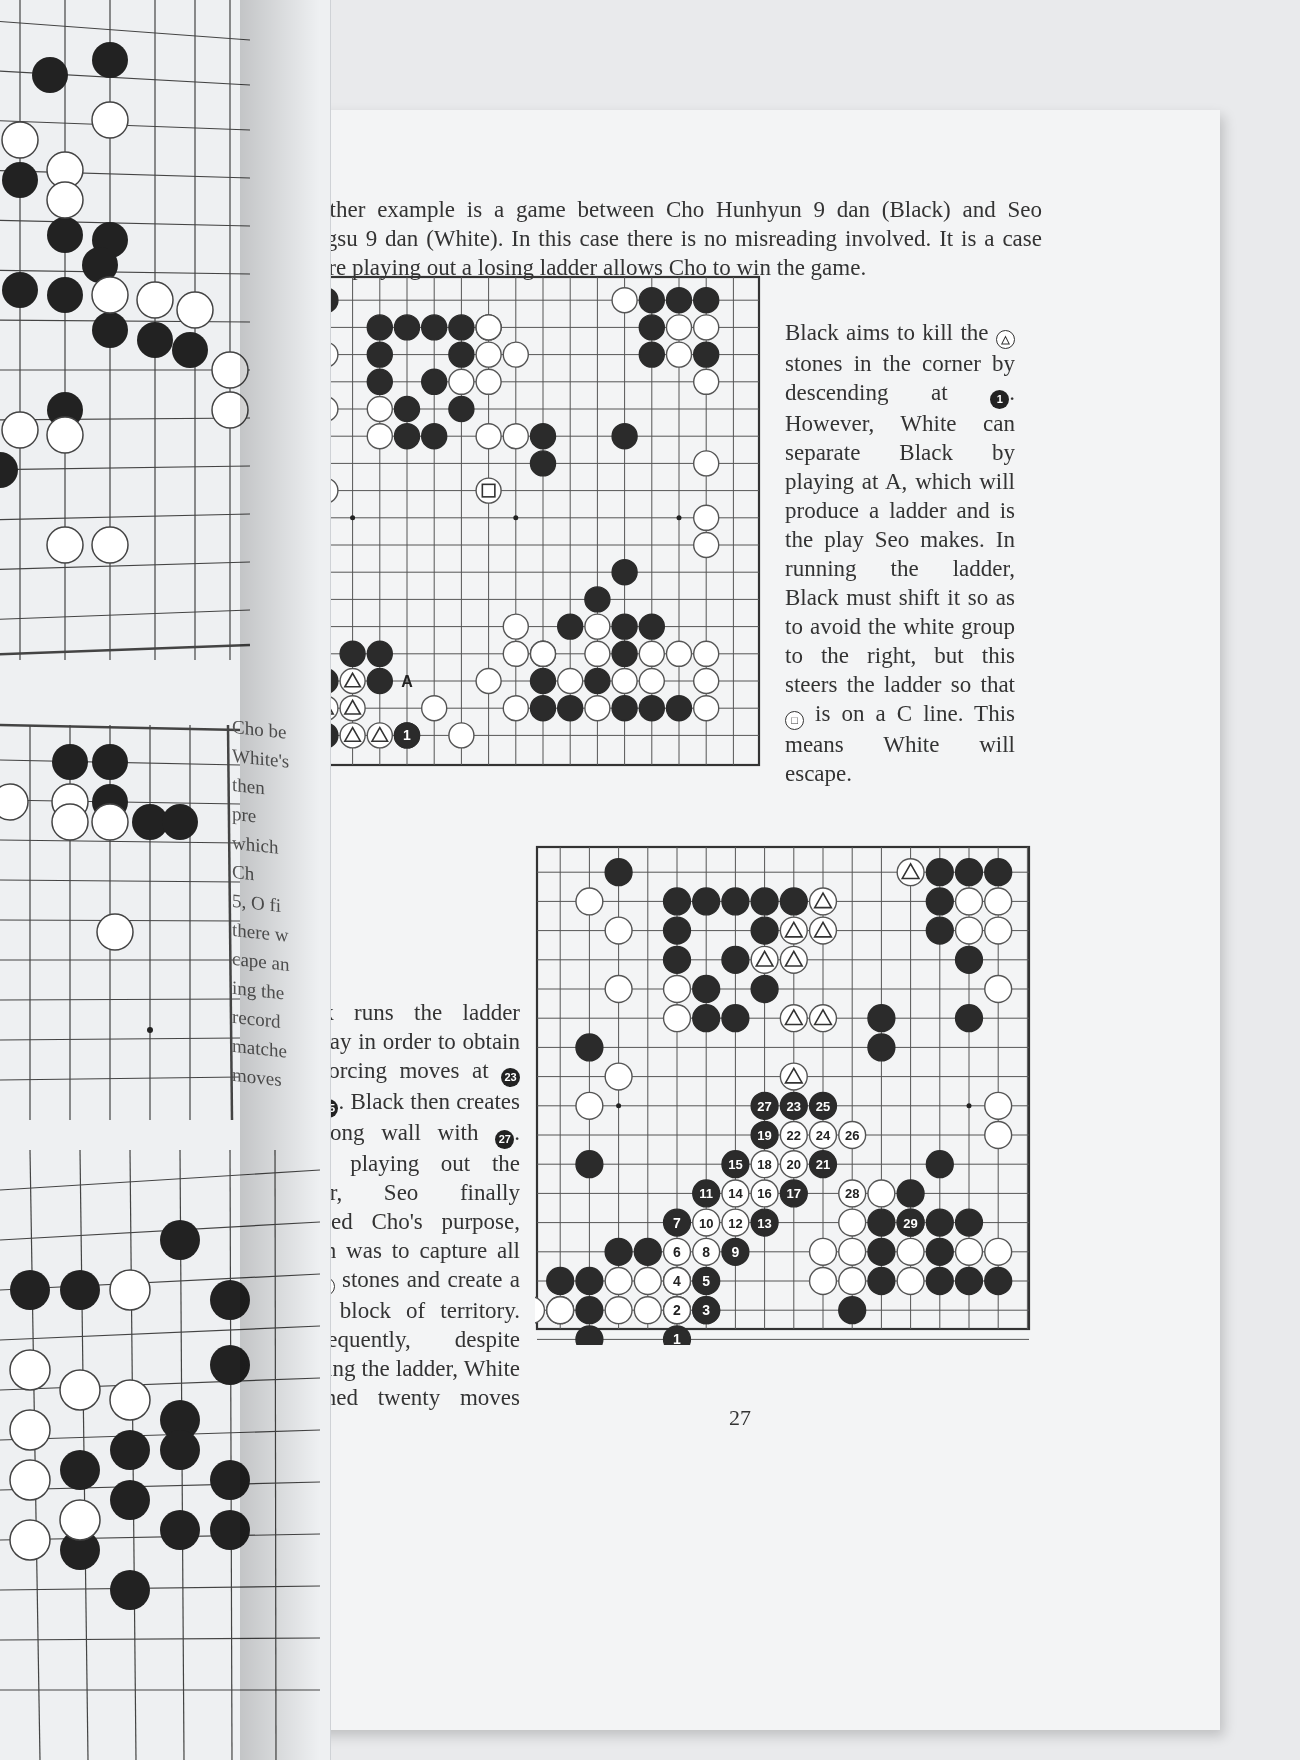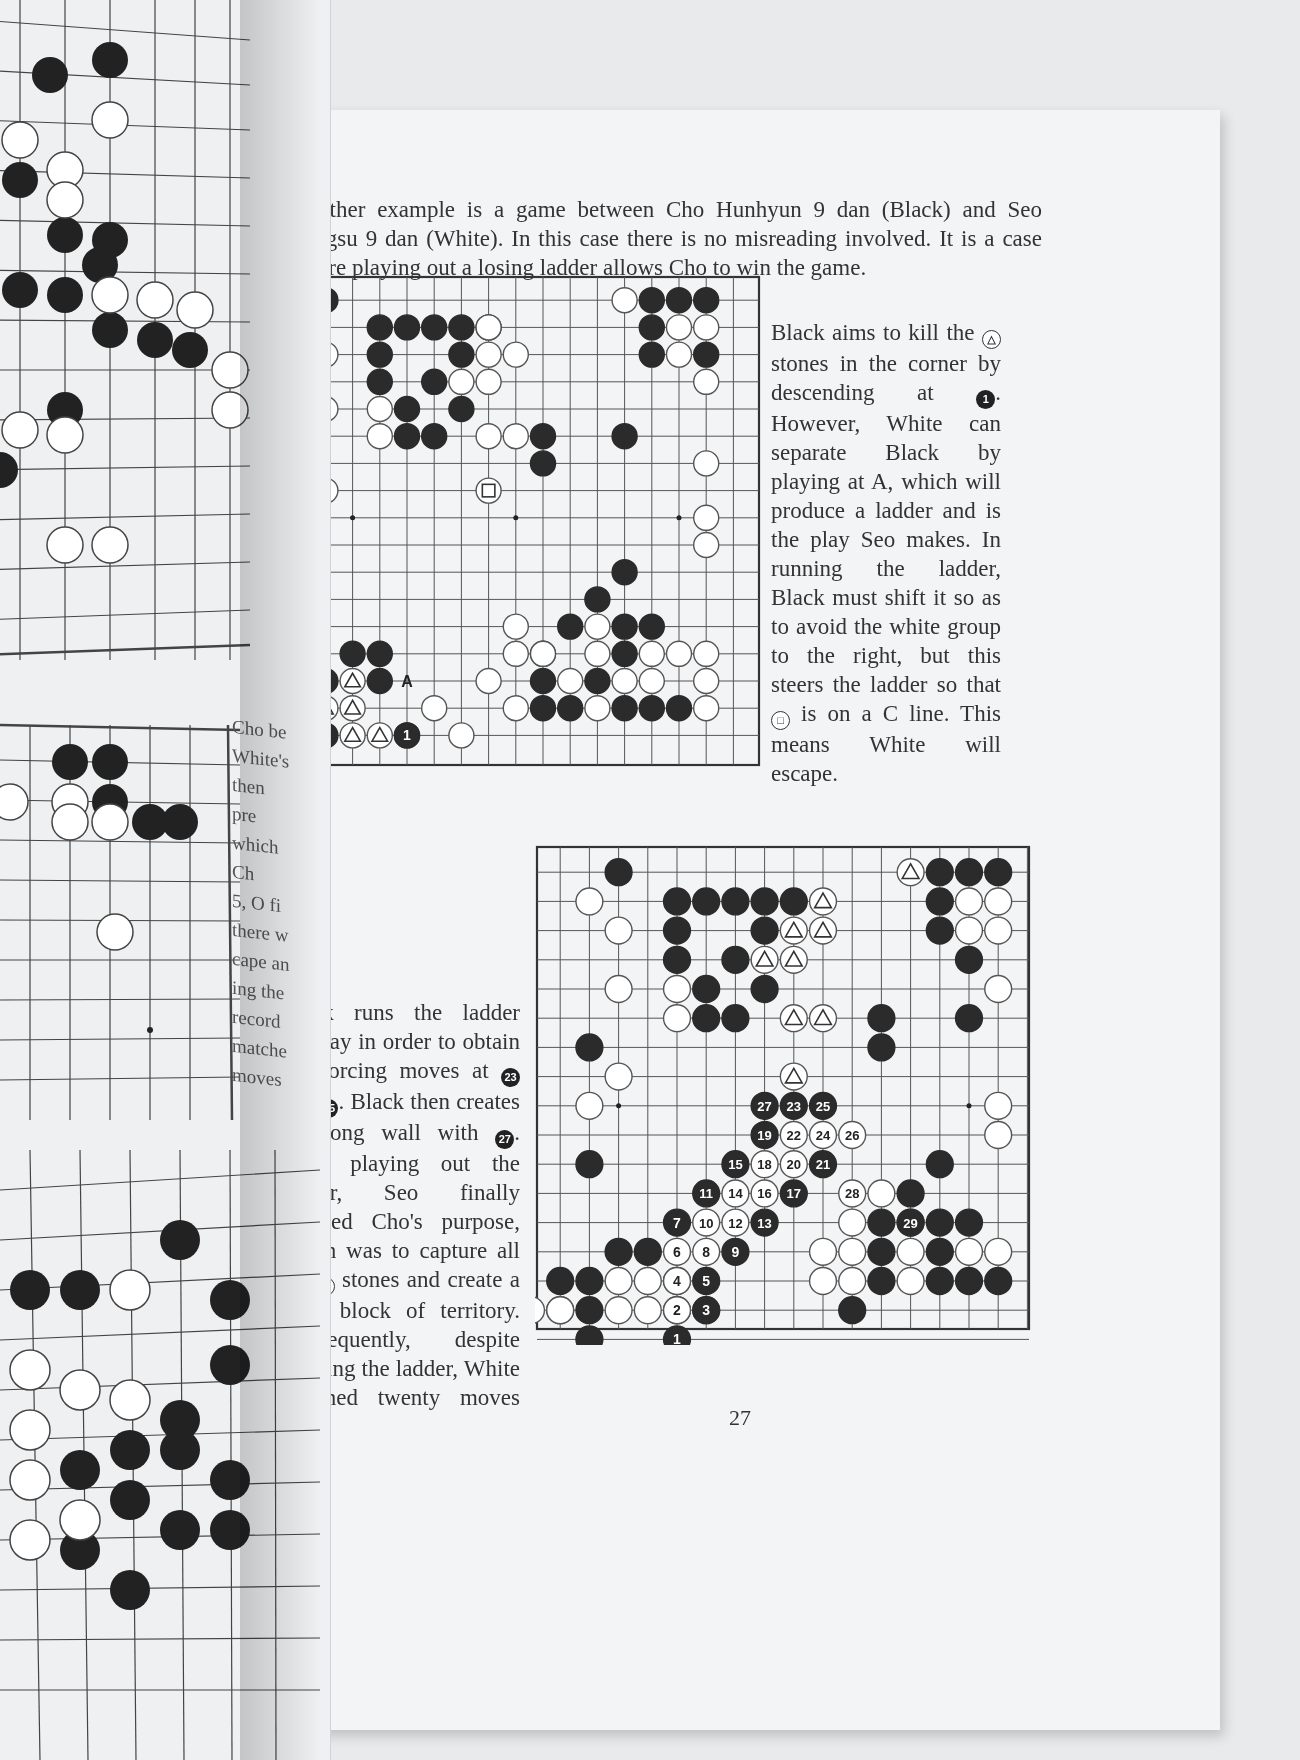--- a/index.html
+++ b/index.html
@@ -2,21 +2,21 @@
 <html><head>
 <meta charset="utf-8">
 <style>
   html,body{margin:0;padding:0;}
   body{width:1300px;height:1760px;background:#e9eaec;position:relative;overflow:hidden;font-family:"Liberation Serif","DejaVu Serif",serif;color:#2a2a2a;}
   .spine-shadow{position:absolute;left:240px;top:0;width:80px;height:1760px;background:linear-gradient(90deg,rgba(0,0,0,0.18),rgba(0,0,0,0));z-index:3;pointer-events:none;}
   .left-page{position:absolute;left:0;top:0;width:330px;height:1760px;background:#eef0f2;overflow:hidden;z-index:2;border-right:1px solid #cfd2d6;}
   .right-page{position:absolute;left:260px;top:110px;width:960px;height:1620px;background:#f3f4f5;box-shadow:4px 6px 12px rgba(0,0,0,0.18);z-index:1;}
   .para{position:absolute;font-size:23px;line-height:29px;color:#333;}
   .top-para{left:30px;top:62px;width:752px;text-align:justify;}
-  .side1{left:511px;top:185px;width:230px;text-align:justify;}
+  .side1{left:525px;top:185px;width:230px;text-align:justify;}
   .side2{left:20px;top:865px;width:240px;text-align:justify;}
   .page-num{position:absolute;left:0;width:100%;text-align:center;top:1295px;font-size:22px;color:#333;}
   .inline-stone{display:inline-block;width:19px;height:19px;border-radius:50%;vertical-align:-3px;text-align:center;font-family:"Liberation Sans",sans-serif;font-size:11px;line-height:19px;font-weight:bold;}
   .inline-stone.black{background:#222;color:#fff;}
   .inline-stone.white{background:#fff;border:1.5px solid #333;width:17px;height:17px;line-height:17px;}
   .board{position:absolute;}
   .board svg{display:block;}
   .left-board{position:absolute;}
   .left-text{position:absolute;font-size:19px;line-height:29px;color:#555;transform:skewY(6deg);}
 </style>

